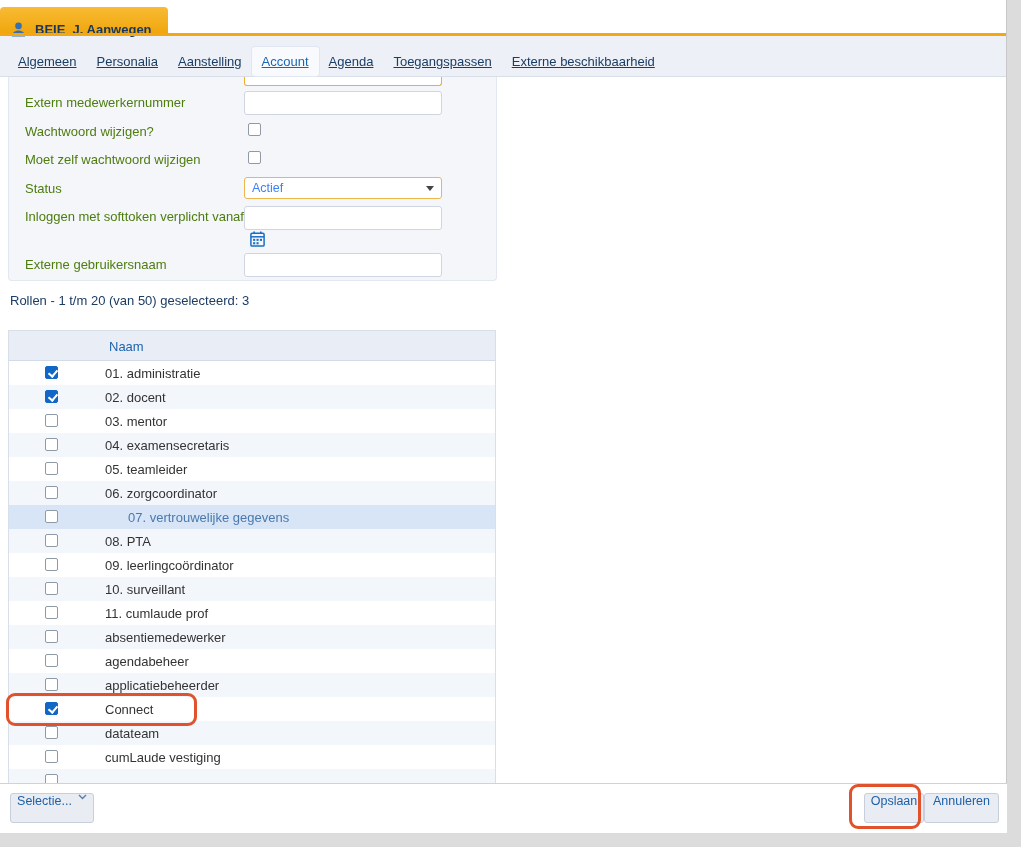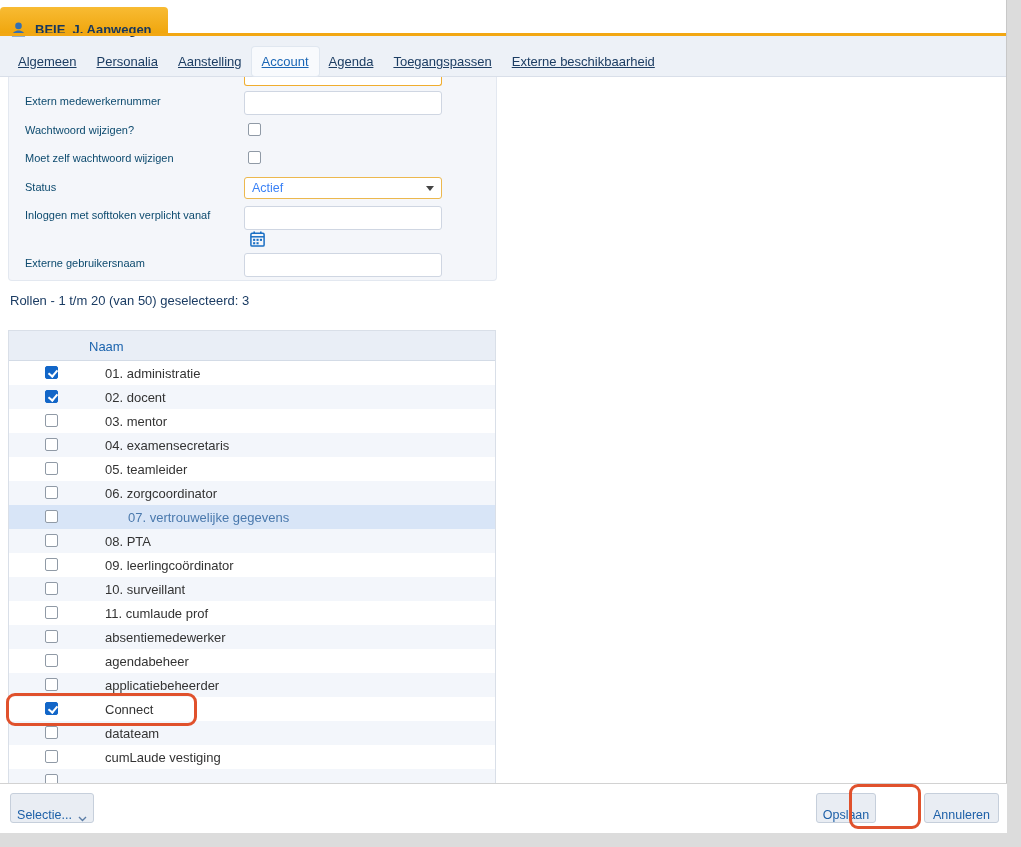--- a/index.html
+++ b/index.html
@@ -23,21 +23,21 @@
   .tab { font-size:13px; color:#1c3d63; text-decoration:underline; padding:7px 10px;
          cursor:pointer; border-radius:3px; white-space:nowrap; }
   .tab.active { color:#1a66b5; background:#f8fafd; box-shadow:0 0 0 1px #e0e7f0; }
 
   
   .content { position:relative; height:706px; overflow:hidden; background:#fff; }
 
   
   .form-panel { position:absolute; left:8px; top:0; width:489px; height:204px; background:#f4f6fa;
                 border:1px solid #e3e8f0; border-top:none; border-radius:0 0 4px 4px; }
-  .flabel { position:absolute; left:16px; font-size:11px; color:#0c4a6e; white-space:nowrap; }
+  .flabel { position:absolute; left:16px; font-size:13px; color:#4d7c0f; white-space:nowrap; }
   .ftext { position:absolute; left:235px; width:198px; height:24px; border:1px solid #cfd6e2;
            border-radius:3px; background:#fff; font:12.5px "Liberation Sans",sans-serif;
            padding:0 6px; color:#333; outline:none; }
   .cutoff { position:absolute; left:235px; top:0; width:198px; height:9px; background:#fff;
             border:1px solid #f0ad2e; border-top:none; border-radius:0 0 3px 3px; }
   .cb { display:inline-block; width:13px; height:13px; background:#fff; border:1px solid #909aa6;
         border-radius:2px; cursor:pointer; }
   .fcb { position:absolute; left:239px; }
   .cb.on { background:#1266c8; border-color:#1266c8; position:relative; }
   .cb.on::after { content:""; position:absolute; left:4px; top:1px; width:4px; height:7px;
@@ -46,36 +46,36 @@
              border-radius:3px; background:#fff; display:flex; align-items:center; padding:0 7px;
              font-size:12.5px; color:#3b82f6; cursor:pointer; }
   .fselect .caret { margin-left:auto; width:0; height:0; border-left:4px solid transparent;
                     border-right:4px solid transparent; border-top:5px solid #444; }
   .calicon { position:absolute; left:241px; cursor:pointer; line-height:0; }
 
   
   .roles-summary { position:absolute; left:10px; top:216px; font-size:13px; color:#1b3c63; }
   .roles-table { position:absolute; left:8px; top:253px; width:488px; border:1px solid #d9dfe8; background:#fff; }
   .thead { height:30px; background:#e9eef6; border-bottom:1px solid #d3dbe6; position:relative; }
-  .hname { position:absolute; left:80px; top:8px; font-size:13px; color:#1c64ae; }
+  .hname { position:absolute; left:100px; top:8px; font-size:13px; color:#1c64ae; }
   .trow { height:24px; position:relative; cursor:pointer; background:#fff; }
   .trow:nth-child(even) { background:#f3f6fb; }
   .trow.hl { background:#d8e5f7; }
   .trow .cb { position:absolute; left:36px; top:5px; }
   .trow .nm { position:absolute; left:96px; top:5px; font-size:13px; color:#333; }
   .trow.hl .nm { color:#4a79ad;margin-left:23px; }
 
   
   .footer { position:absolute; left:0; top:783px; width:1007px; height:50px; background:#fff;
             border-top:1px solid #d2d2d2; }
   .btn { position:absolute; top:9px; height:30px; background:#e9edf3; border:1px solid #c6cfdb;
          border-radius:3px; color:#1d60a8; font:12.5px "Liberation Sans",sans-serif;
-         display:flex; align-items:flex-end; justify-content:center; gap:6px; cursor:pointer; }
+         display:flex; align-items:flex-start; justify-content:center; gap:6px; cursor:pointer; }
   .btn-selectie { left:10px; width:84px; }
-  .btn-opslaan { left:816px; width:60px; }
+  .btn-opslaan { left:864px; width:60px; }
   .btn-annuleren { left:924px; width:75px; }
 
   
   .annot { position:absolute; border:3px solid #e0512c; border-radius:9px; pointer-events:none; }
   .annot-connect { left:6px; top:693px; width:191px; height:33px; }
   .annot-opslaan { left:849px; top:784px; width:72px; height:45px; }
 </style>
 </head>
 <body>
 

